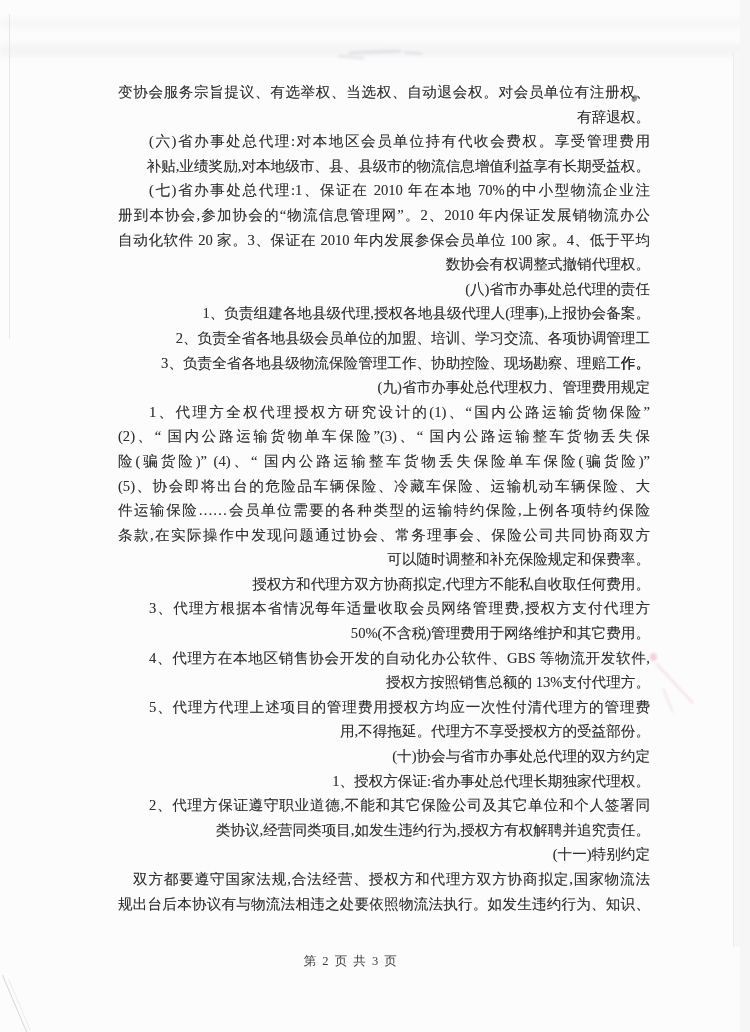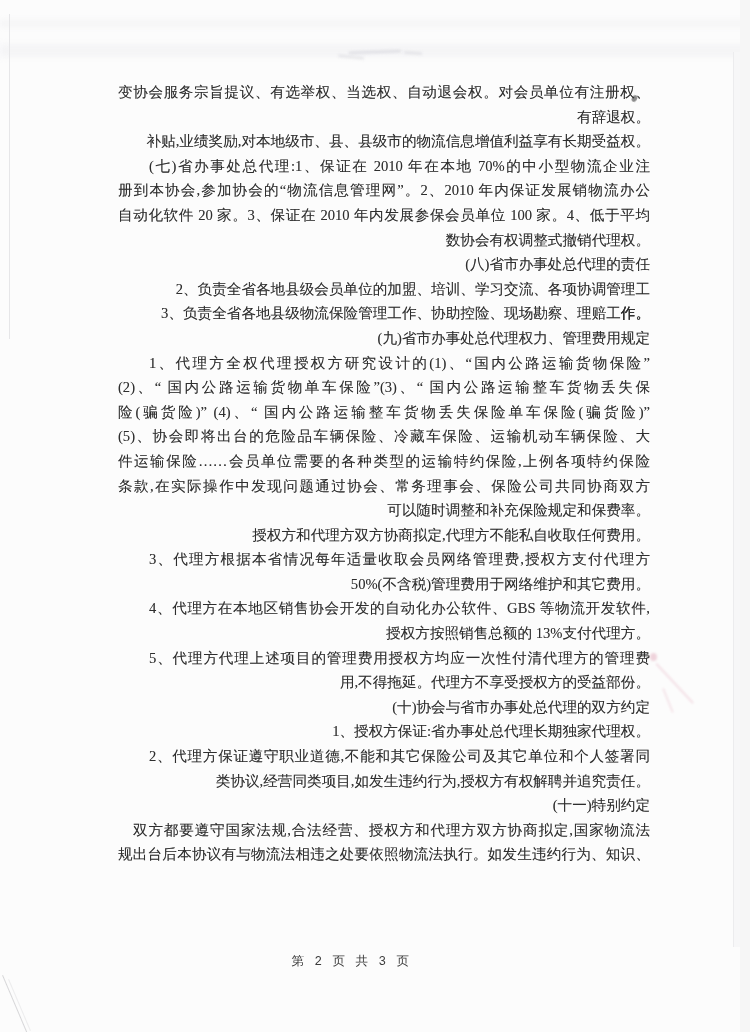--- a/index.html
+++ b/index.html
@@ -38,21 +38,21 @@
     text-shadow:0 0 .5px rgba(46,46,46,.35);
   }
   .line{height:24.6px;white-space:normal;text-align:right;}
   .line.just{text-align:justify;text-align-last:justify;}
   .line.ind1{padding-left:15px;}
   .line.ind2{padding-left:31px;}
   .footer{
     position:absolute;left:0;top:953px;width:750px;text-align:center;
     font-size:12.5px;color:#3b3b3b;letter-spacing:1.5px;
   }
-  .footer span{display:inline-block;transform:translateX(-24px);font-family:Liberation Mono, monospace;}
+  .footer span{display:inline-block;transform:translateX(-24px);}
 </style>
 </head>
 <body>
 
 <div class="scan">
 
   <div class="band-top-1"></div>
   <div class="band-top-2"></div>
   <div class="edge-left"></div>
   <div class="edge-right"></div>
@@ -63,26 +63,28 @@
   <div class="speck"></div>
   <div class="pink-dot"></div>
   <div class="pink-line-1"></div>
   <div class="pink-line-2"></div>
   <div class="crease-1"></div>
   <div class="crease-2"></div>
 
   <div class="doc">
       <div class="line ind0 just">变协会服务宗旨提议、有选举权、当选权、自动退会权。对会员单位有注册权、</div>
       <div class="line ind0">有辞退权。</div>
+      <div class="line ind2 just">(六)省办事处总代理:对本地区会员单位持有代收会费权。享受管理费用</div>
       <div class="line ind0">补贴,业绩奖励,对本地级市、县、县级市的物流信息增值利益享有长期受益权。</div>
       <div class="line ind2 just">(七)省办事处总代理:1、保证在 2010 年在本地 70%的中小型物流企业注</div>
       <div class="line ind0 just">册到本协会,参加协会的“物流信息管理网”。2、2010 年内保证发展销物流办公</div>
       <div class="line ind0 just">自动化软件 20 家。3、保证在 2010 年内发展参保会员单位 100 家。4、低于平均</div>
       <div class="line ind0">数协会有权调整式撤销代理权。</div>
       <div class="line ind2">(八)省市办事处总代理的责任</div>
+      <div class="line ind2">1、负责组建各地县级代理,授权各地县级代理人(理事),上报协会备案。</div>
       <div class="line ind2">2、负责全省各地县级会员单位的加盟、培训、学习交流、各项协调管理工作。</div>
       <div class="line ind2">3、负责全省各地县级物流保险管理工作、协助控险、现场勘察、理赔工作。</div>
       <div class="line ind2">(九)省市办事处总代理权力、管理费用规定</div>
       <div class="line ind2 just">1、代理方全权代理授权方研究设计的(1)、“国内公路运输货物保险”</div>
       <div class="line ind0 just">(2)、“ 国内公路运输货物单车保险”(3)、“ 国内公路运输整车货物丢失保</div>
       <div class="line ind0 just">险(骗货险)” (4)、“ 国内公路运输整车货物丢失保险单车保险(骗货险)”</div>
       <div class="line ind0 just">(5)、协会即将出台的危险品车辆保险、冷藏车保险、运输机动车辆保险、大</div>
       <div class="line ind0 just">件运输保险……会员单位需要的各种类型的运输特约保险,上例各项特约保险</div>
       <div class="line ind0 just">条款,在实际操作中发现问题通过协会、常务理事会、保险公司共同协商双方</div>
       <div class="line ind0">可以随时调整和补充保险规定和保费率。</div>

